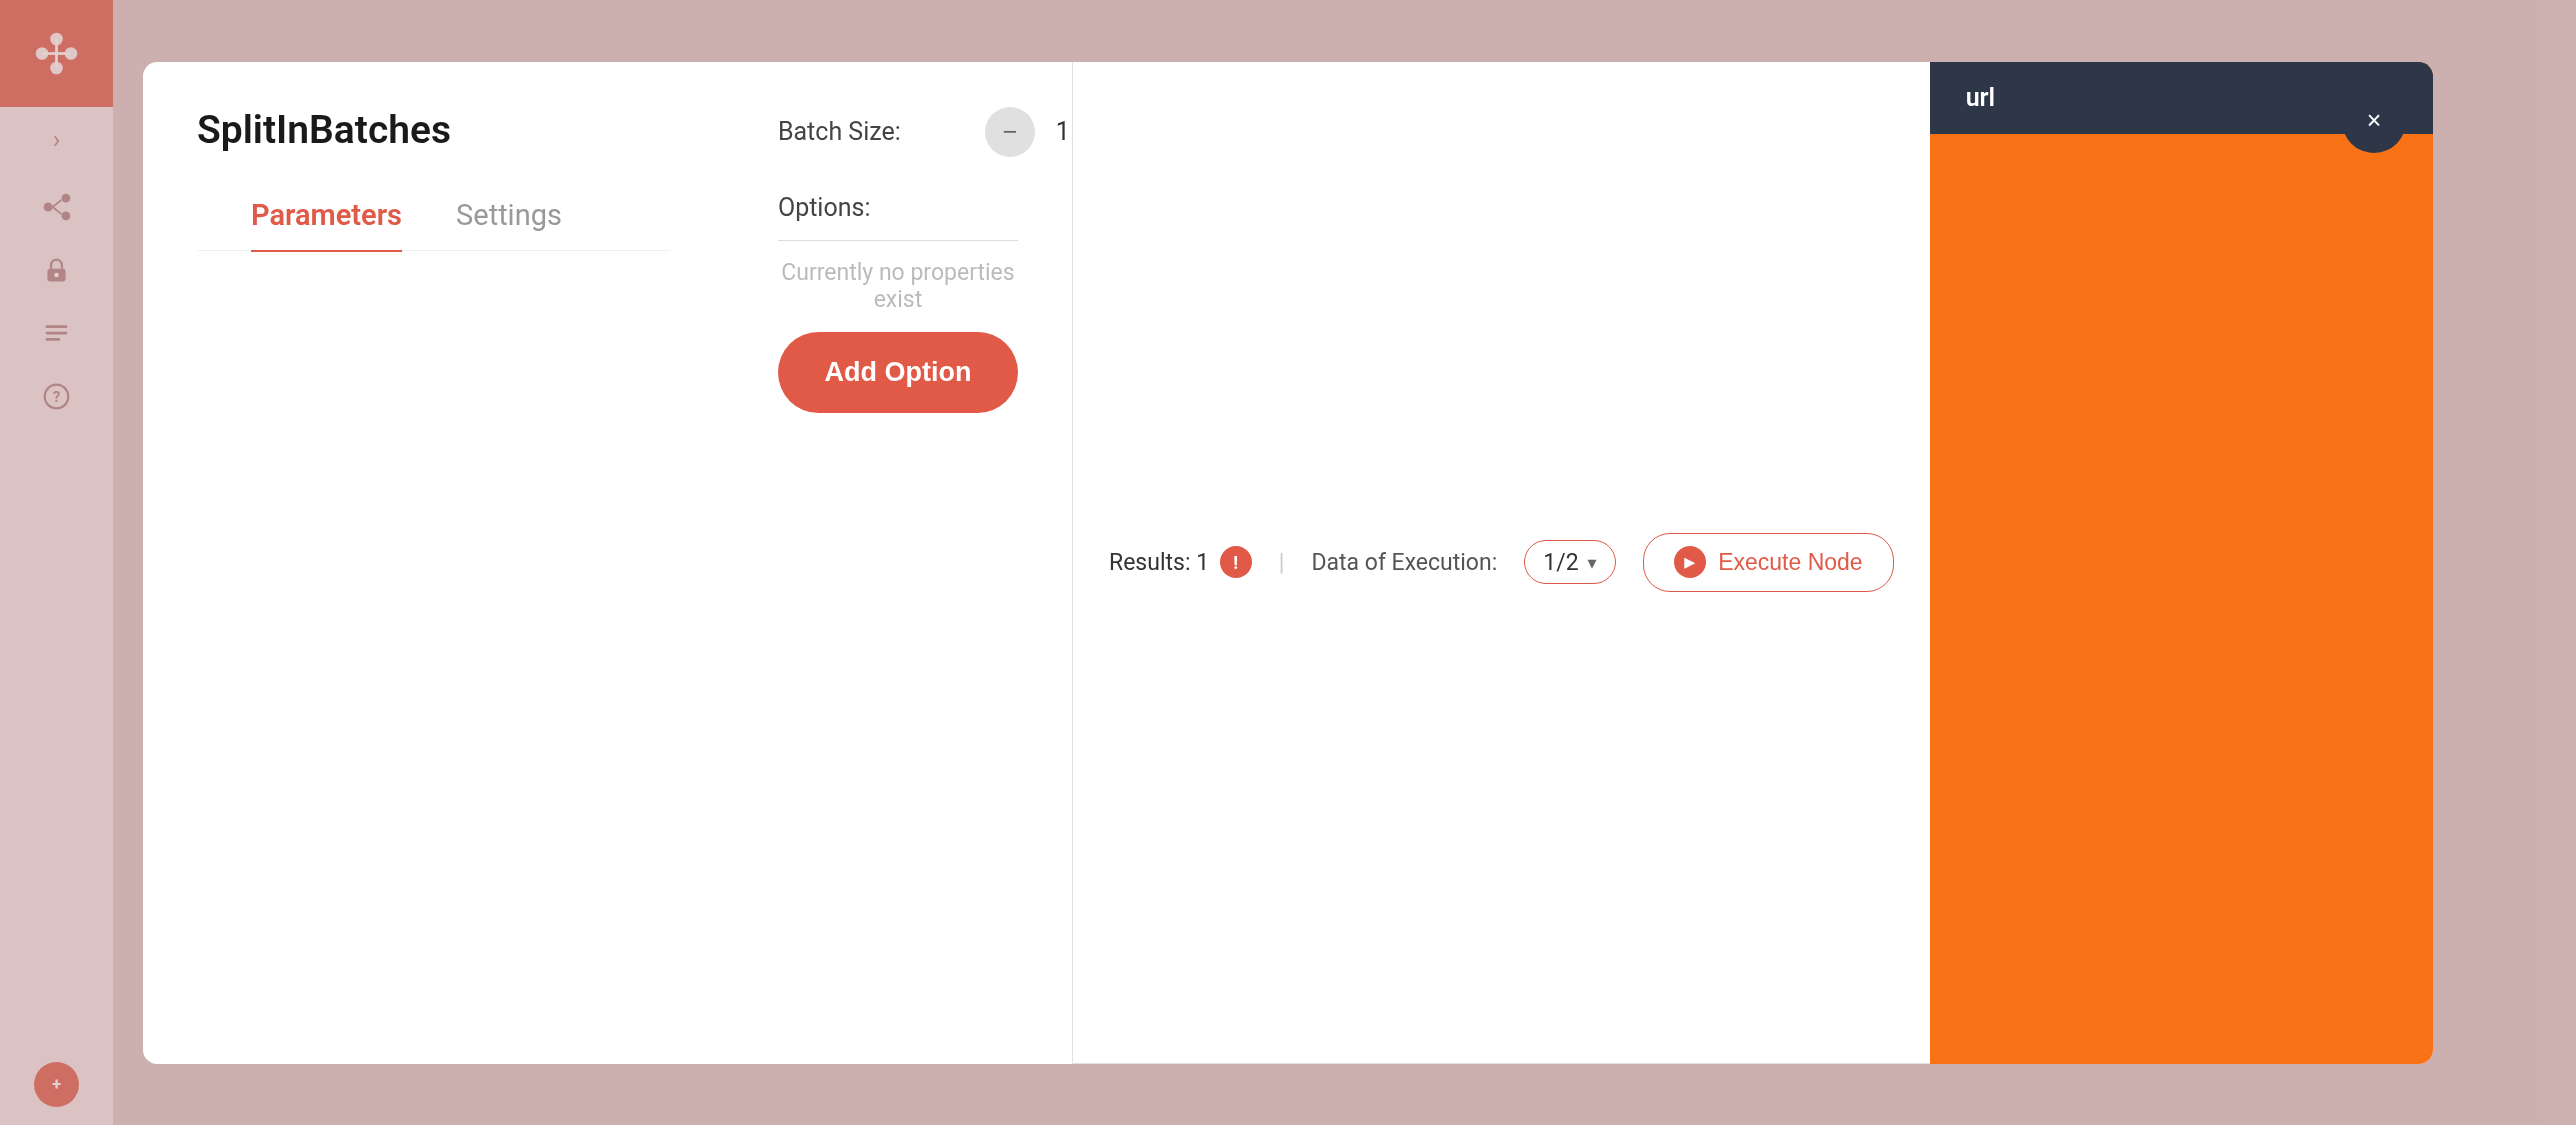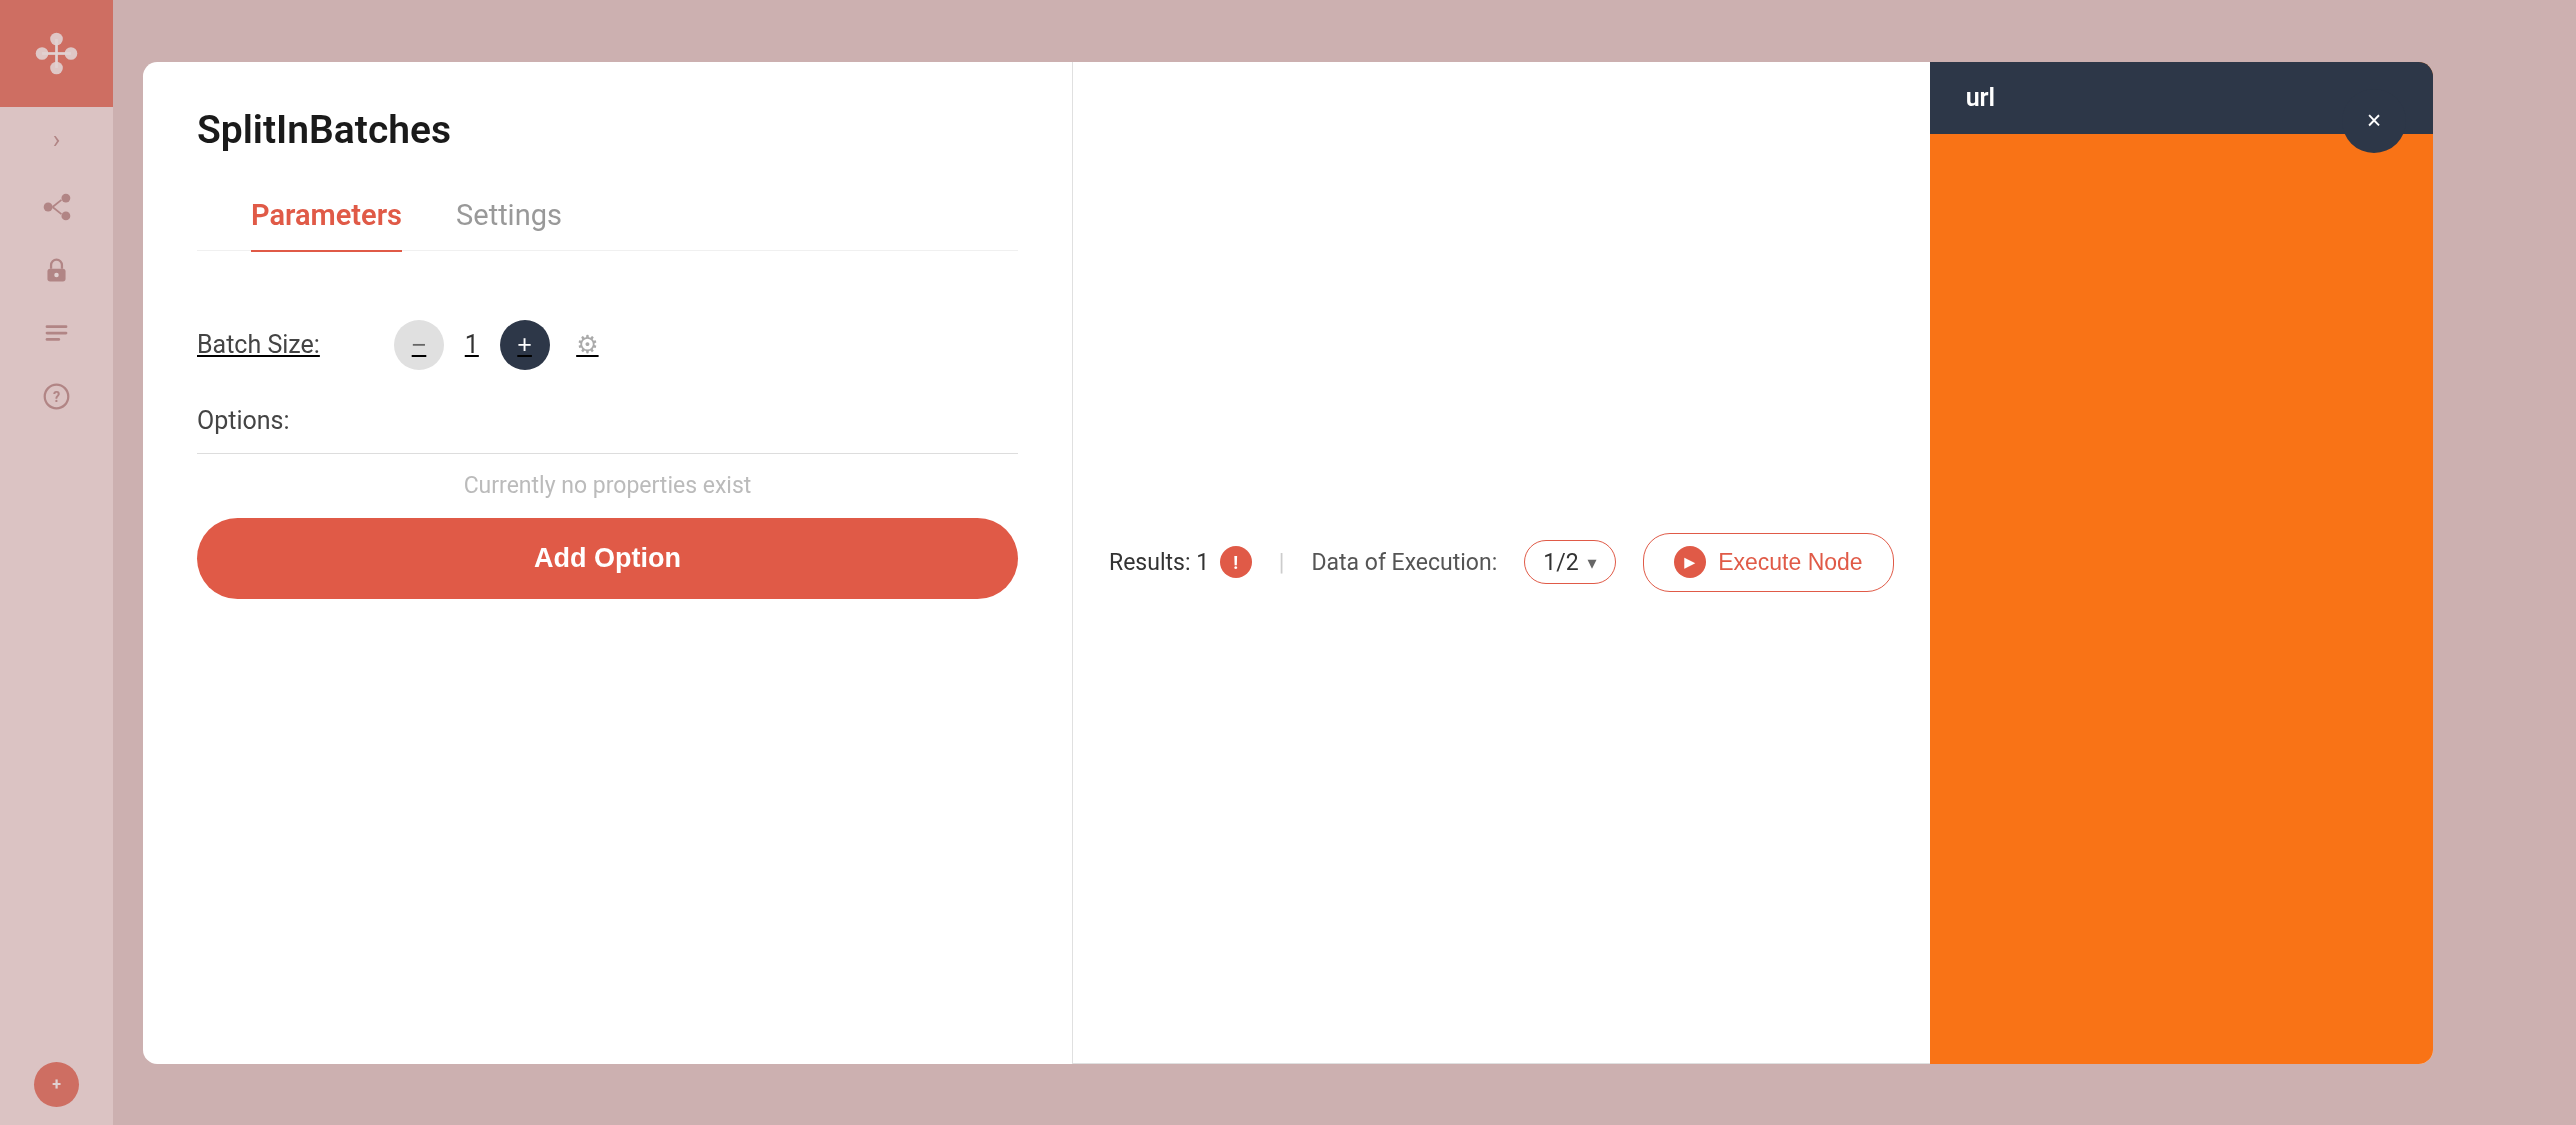--- a/index.html
+++ b/index.html
@@ -149,21 +149,21 @@
       flex: 1;
       overflow: hidden;
     }
 
     
     .left-panel {
       width: 930px;
       min-width: 930px;
       border-right: 0.9px solid #e0e0e0;
       display: flex;
-      flex-direction: column;
+      flex-direction: row;
       padding: 0;
     }
 
     .left-panel-header {
       padding: 45px 54px 18px 54px;
     }
 
     .node-title {
       font-size: 39px;
       font-weight: 600;
@@ -199,22 +199,21 @@
     .left-panel-content {
       padding: 45px 54px;
       flex: 1;
       overflow-y: auto;
     }
 
     .field-row {
       display: flex;
       align-items: center;
       margin-bottom: 36px;
-      gap: 18px;
-      text-decoration: underline;
+      gap: 28px;
     }
 
     .field-label {
       font-size: 25px;
       color: #444;
       min-width: 179px;
     }
 
     .batch-size-control {
       display: flex;

